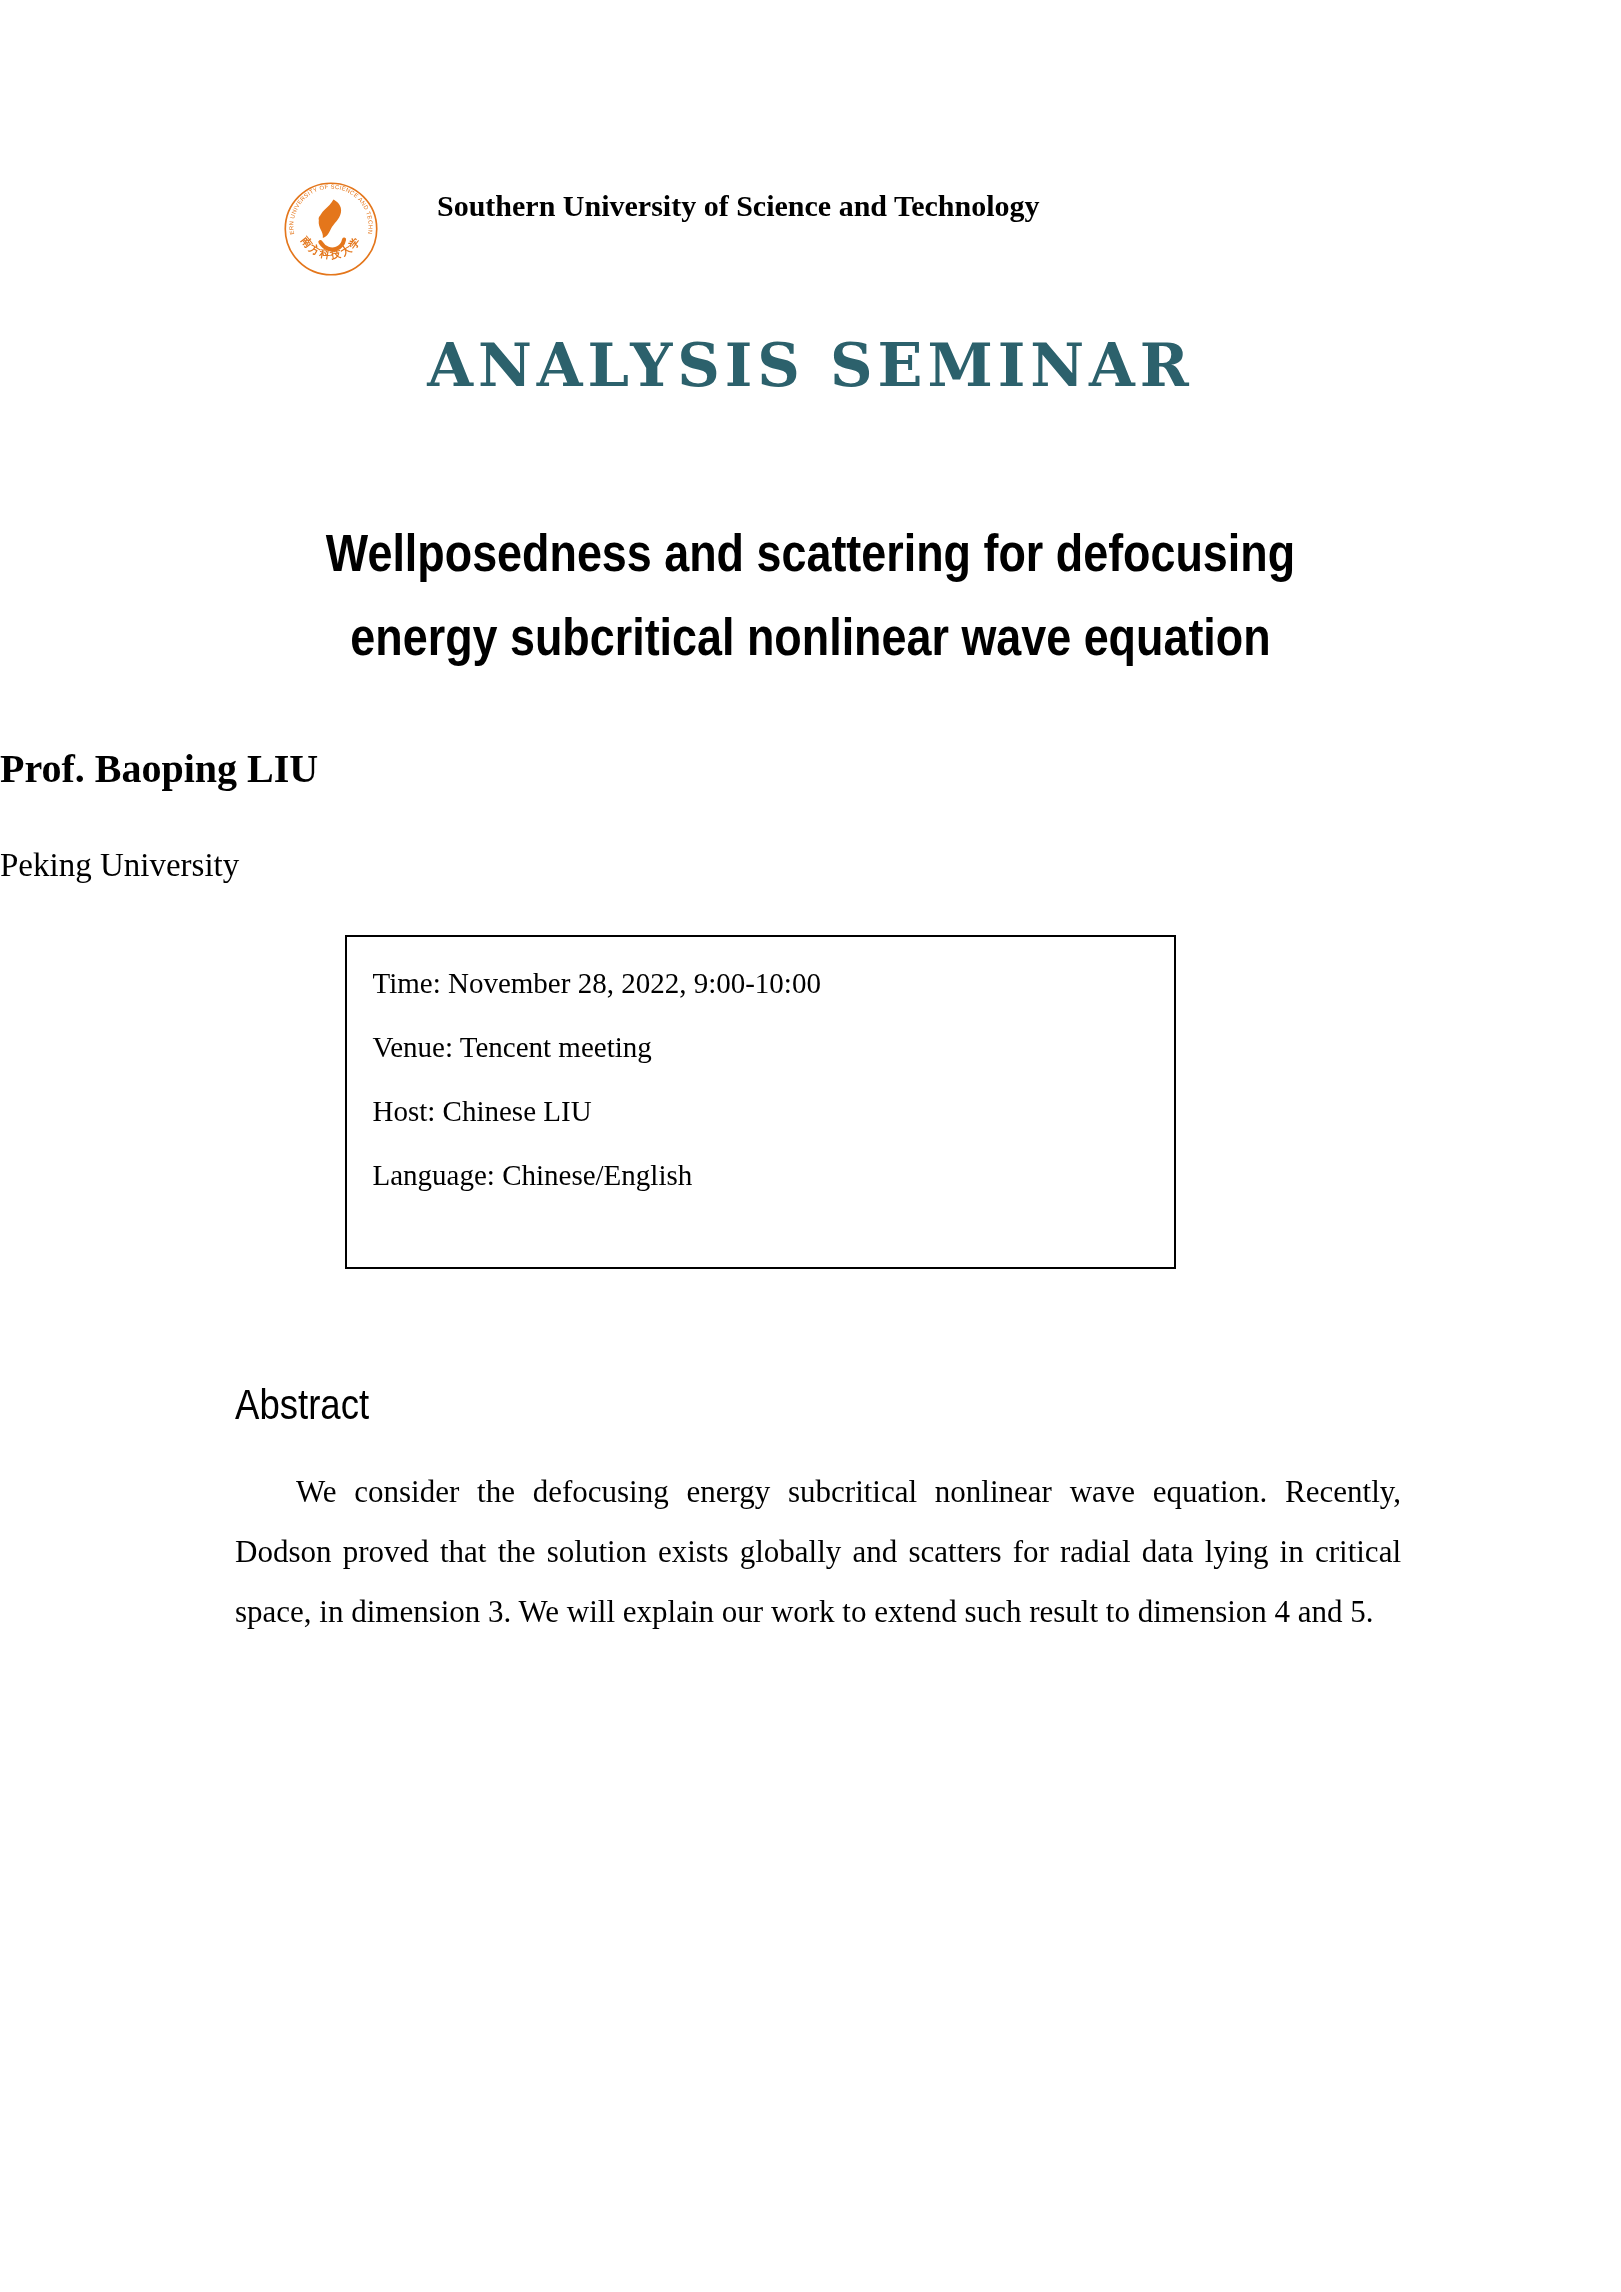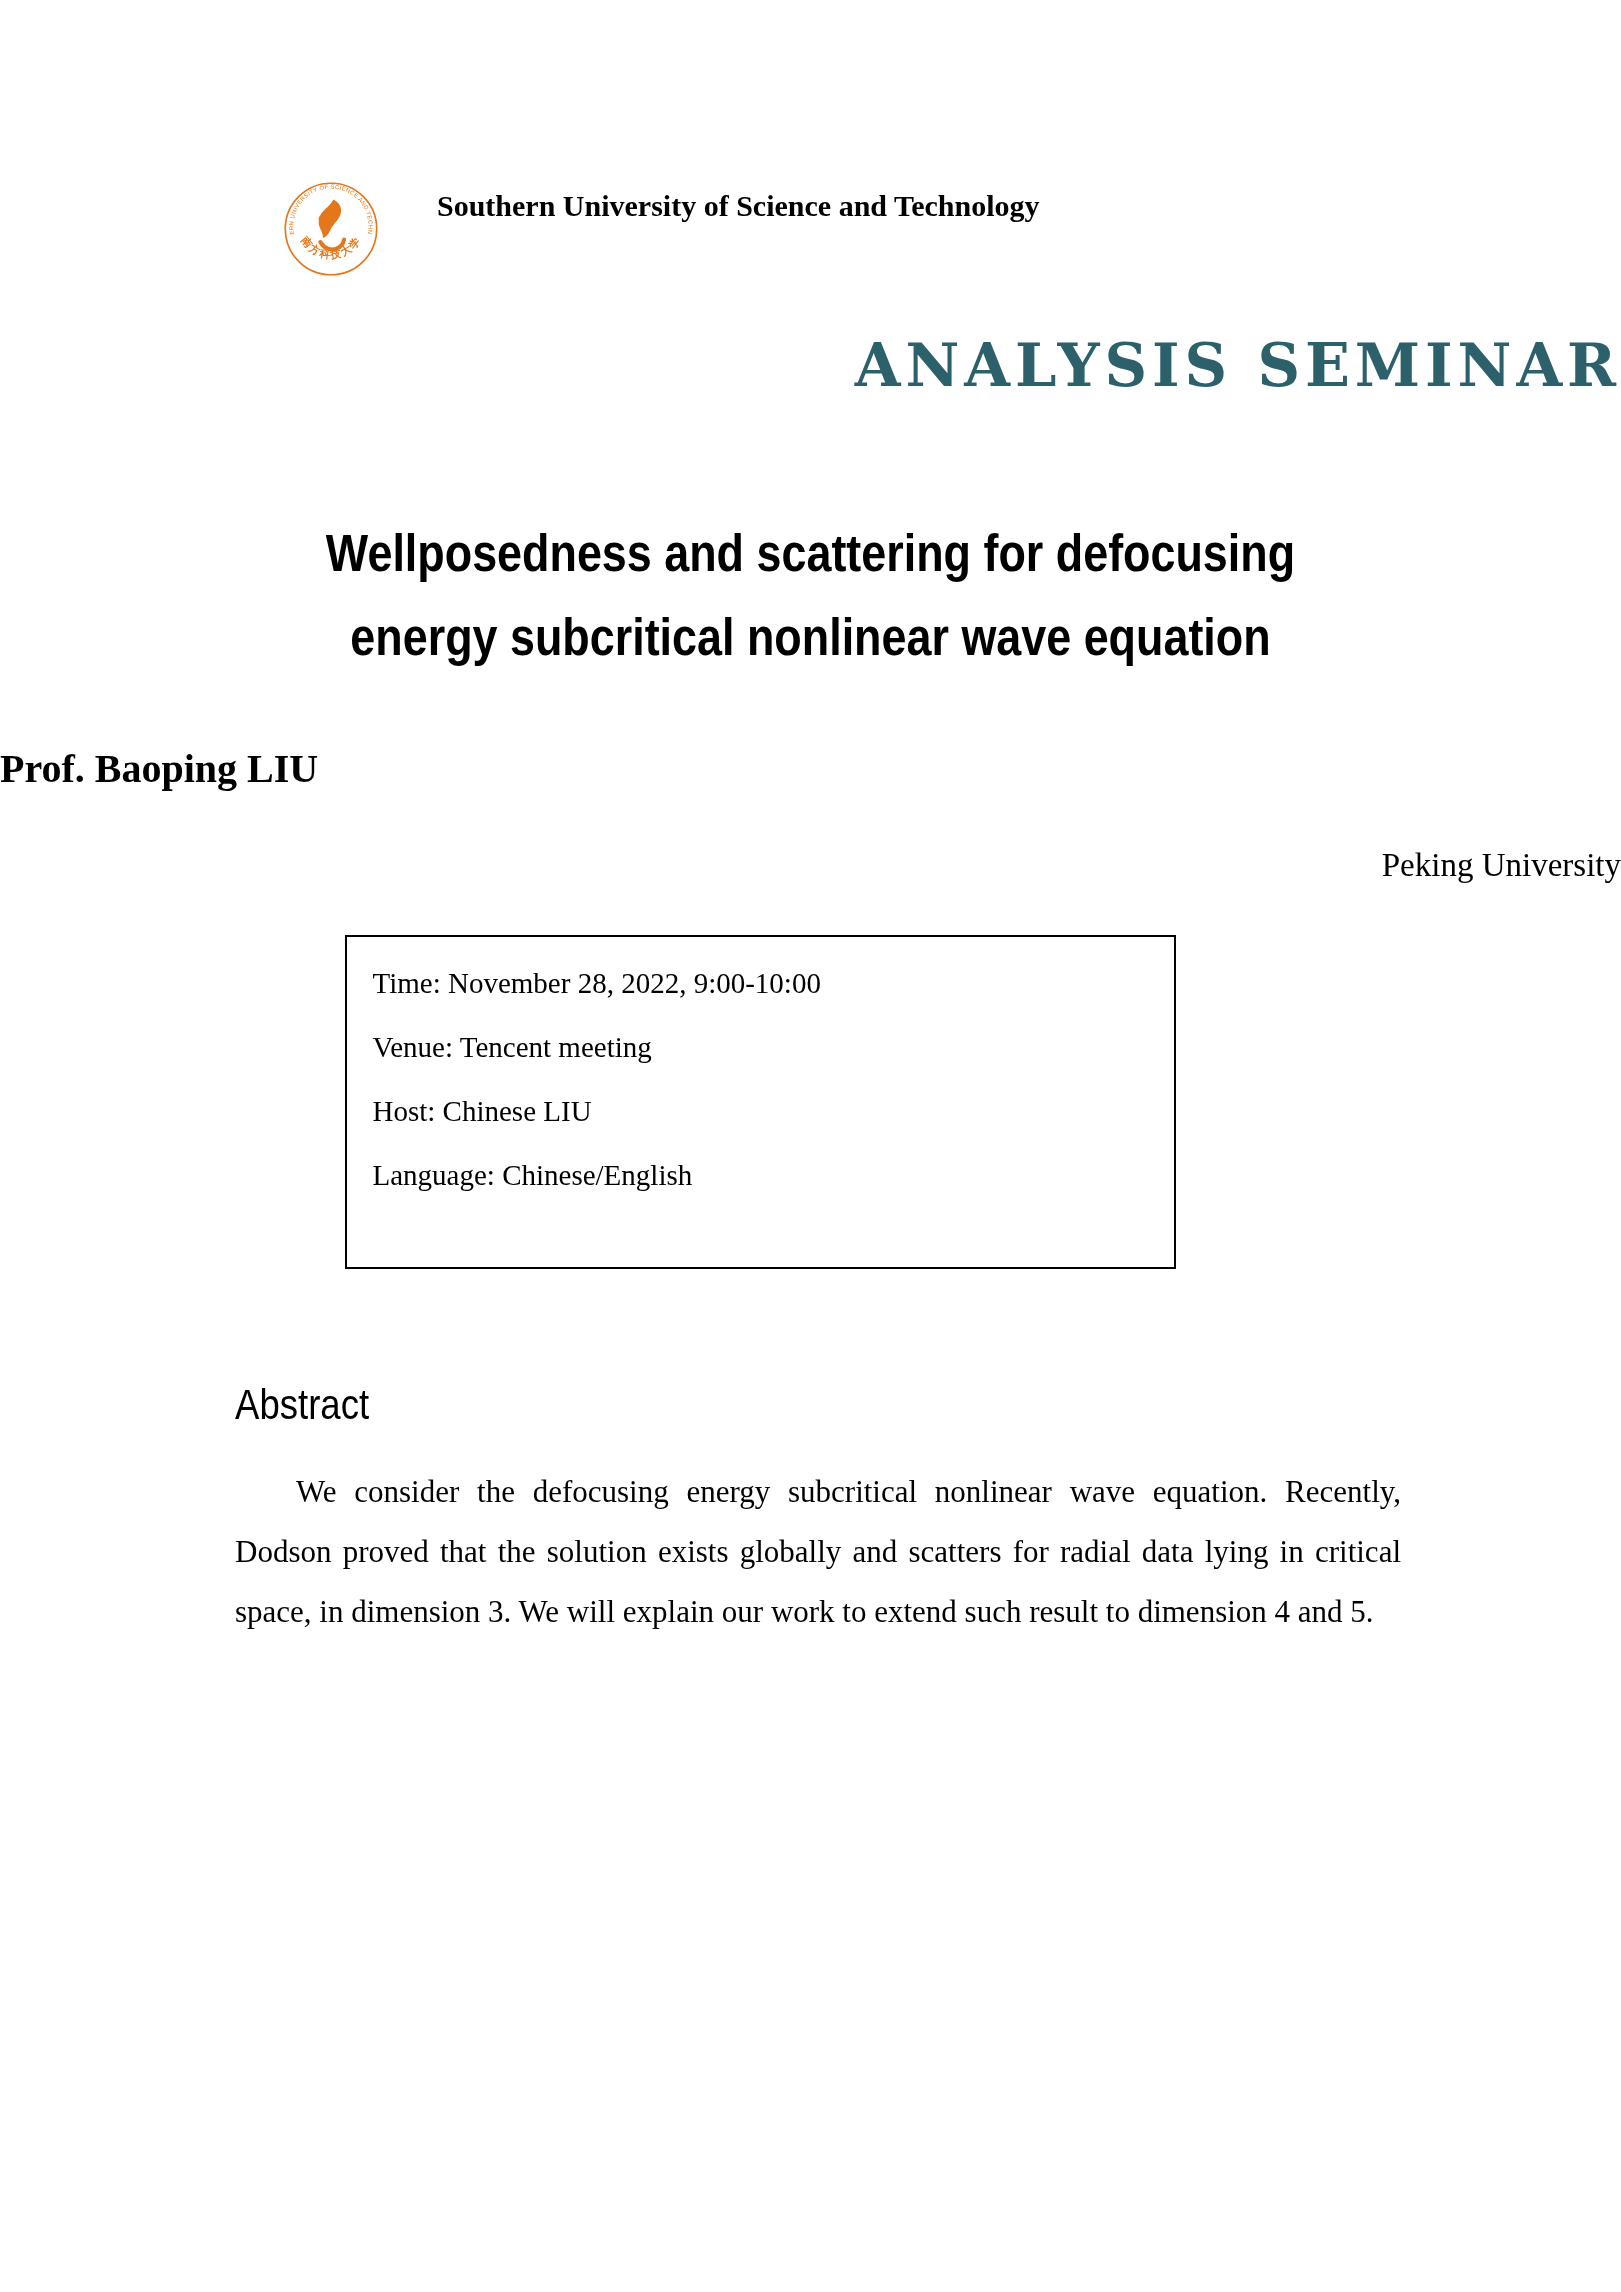--- a/index.html
+++ b/index.html
@@ -41,21 +41,21 @@
     line-height: 47px;
     white-space: nowrap;
   }
 
   
   .series-title {
     position: absolute;
     top: 331px;
     left: 0;
     width: 100%;
-    text-align: right;
+    text-align: center;
     font-family: "DejaVu Serif", serif;
     font-weight: 900;
     font-size: 59px;
     letter-spacing: 4.9px;
     color: var(--seminar-teal);
   }
 
   
   .talk-title {
     position: absolute;
@@ -79,21 +79,21 @@
     left: 0;
     width: 100%;
     font-weight: bold;
     font-size: 40px;
   }
   .affiliation {
     position: absolute;
     top: 847px;
     left: 0;
     width: 100%;
-    text-align: right;
+    text-align: left;
     font-size: 33px;
   }
 
   
   .info-box {
     position: absolute;
     left: 345px;
     top: 935px;
     width: 831px;
     height: 334px;

